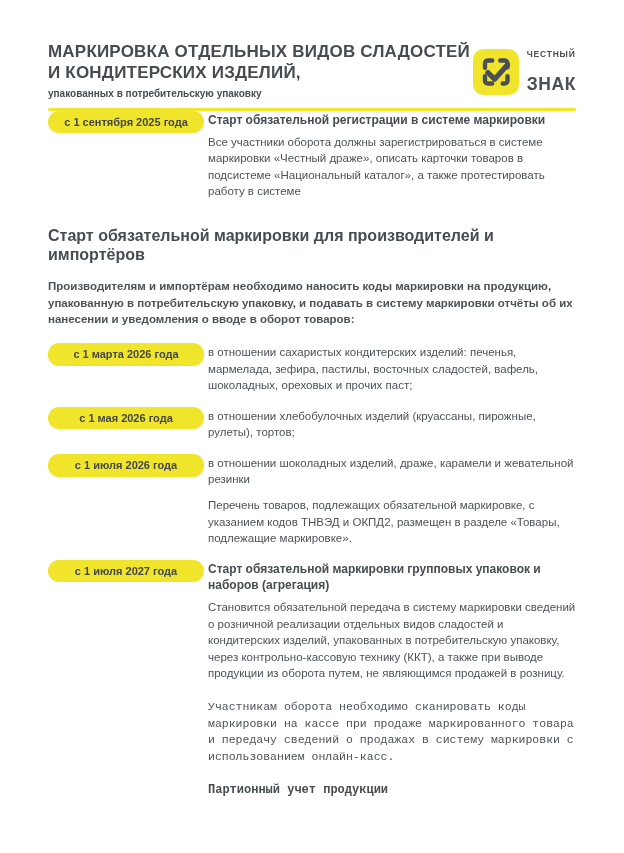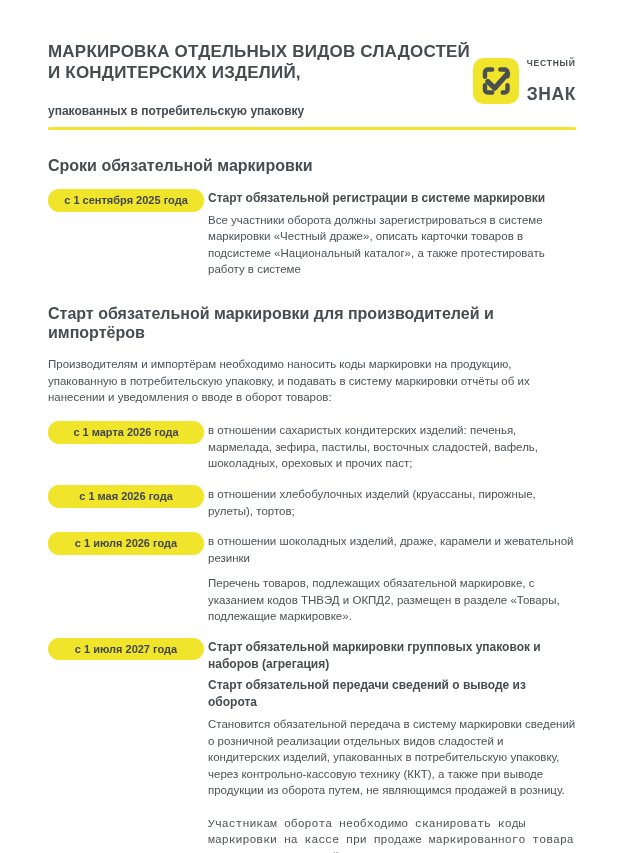--- a/index.html
+++ b/index.html
@@ -11,36 +11,36 @@
     -webkit-font-smoothing: antialiased;
   }
   .page { padding: 42px 48px 40px 48px; }
 
   
   .header { display: flex; justify-content: space-between; align-items: center; }
   .title {
     font-size: 17px; font-weight: 700; line-height: 1.23;
     color: #474c51; letter-spacing: 0.2px; text-transform: uppercase;
   }
-  .subtitle { font-size: 12px; font-weight: 700; color: #474c51; margin-top: 20px; }
+  .subtitle { font-size: 10px; font-weight: 700; color: #474c51; margin-top: 4px; }
 
   .logo { display: flex; align-items: center; gap: 8px; margin-top: 3px; }
   .logo-icon { display: block; }
   .logo-text { display: flex; flex-direction: column; color: #4a4f54; line-height: 1; }
   .logo-text .lt1 { font-size: 8.5px; font-weight: 700; letter-spacing: 0.8px; }
   .logo-text .lt2 { font-size: 17.5px; font-weight: 800; letter-spacing: 0.6px; margin-top: 18px; }
 
   .divider { height: 3px; background: #f1e52b; margin-top: 9px; border-radius: 2px; }
 
   
   h2.section-heading {
     font-size: 16px; font-weight: 700; color: #474c51;
     margin-top: 26px; margin-bottom: 14px; line-height: 1.2;
   }
-  .intro { font-size: 11.5px; line-height: 1.42; margin-bottom: 16px; }
+  .intro { font-size: 11.5px; line-height: 1.42; margin-bottom: 16px; font-weight: bold; }
 
   .row { display: flex; align-items: flex-start; margin-bottom: 13px; }
   .badge-col { width: 160px; flex: 0 0 160px; }
   .badge {
     display: block; width: 156px; background: #f1e52b; color: #42474c;
     font-size: 11px; font-weight: 700; text-align: center;
     padding: 5px 6px; border-radius: 11px; line-height: 1.15;
   }
   .content { flex: 1 1 auto; padding-top: 1px; }
 
@@ -77,21 +77,20 @@
       </svg>
       <div class="logo-text">
         <span class="lt1">ЧЕСТНЫЙ</span>
         <span class="lt2">ЗНАК</span>
       </div>
     </div>
   </div>
 
   <div class="divider"></div>
 
-  <h2 class="section-heading">Сроки обязательной маркировки</h2>
 
   <div class="row">
     <div class="badge-col">
       <span class="badge">с 1 сентября 2025 года</span>
     </div>
     <div class="content">
       <p class="lead">Старт обязательной регистрации в системе маркировки</p>
       <p class="body-text">Все участники оборота должны зарегистрироваться в системе маркировки «Честный драже», описать карточки товаров в подсистеме «Национальный каталог», а также протестировать работу в системе</p>
     </div>
   </div>
@@ -126,21 +125,20 @@
       <p class="body-text">Перечень товаров, подлежащих обязательной маркировке, с указанием кодов ТНВЭД и ОКПД2, размещен в разделе «Товары, подлежащие маркировке».</p>
     </div>
   </div>
 
   <div class="row">
     <div class="badge-col">
       <span class="badge">с 1 июля 2027 года</span>
     </div>
     <div class="content">
       <p class="lead">Старт обязательной маркировки групповых упаковок и наборов (агрегация)</p>
-      <p class="lead">Старт обязательной передачи сведений о выводе из оборота</p>
       <p class="body-text">Становится обязательной передача в систему маркировки сведений о розничной реализации отдельных видов сладостей и кондитерских изделий, упакованных в потребительскую упаковку, через контрольно-кассовую технику (ККТ), а также при выводе продукции из оборота путем, не являющимся продажей в розницу.</p>
       <p class="body-text gap-lg">Участникам оборота необходимо сканировать коды маркировки на кассе при продаже маркированного товара и передачу сведений о продажах в систему маркировки с использованием онлайн-касс.</p>
       <p class="lead gap-lg">Партионный учет продукции</p>
 
     </div>
   </div>
 
 </div>
 
 </body></html>

